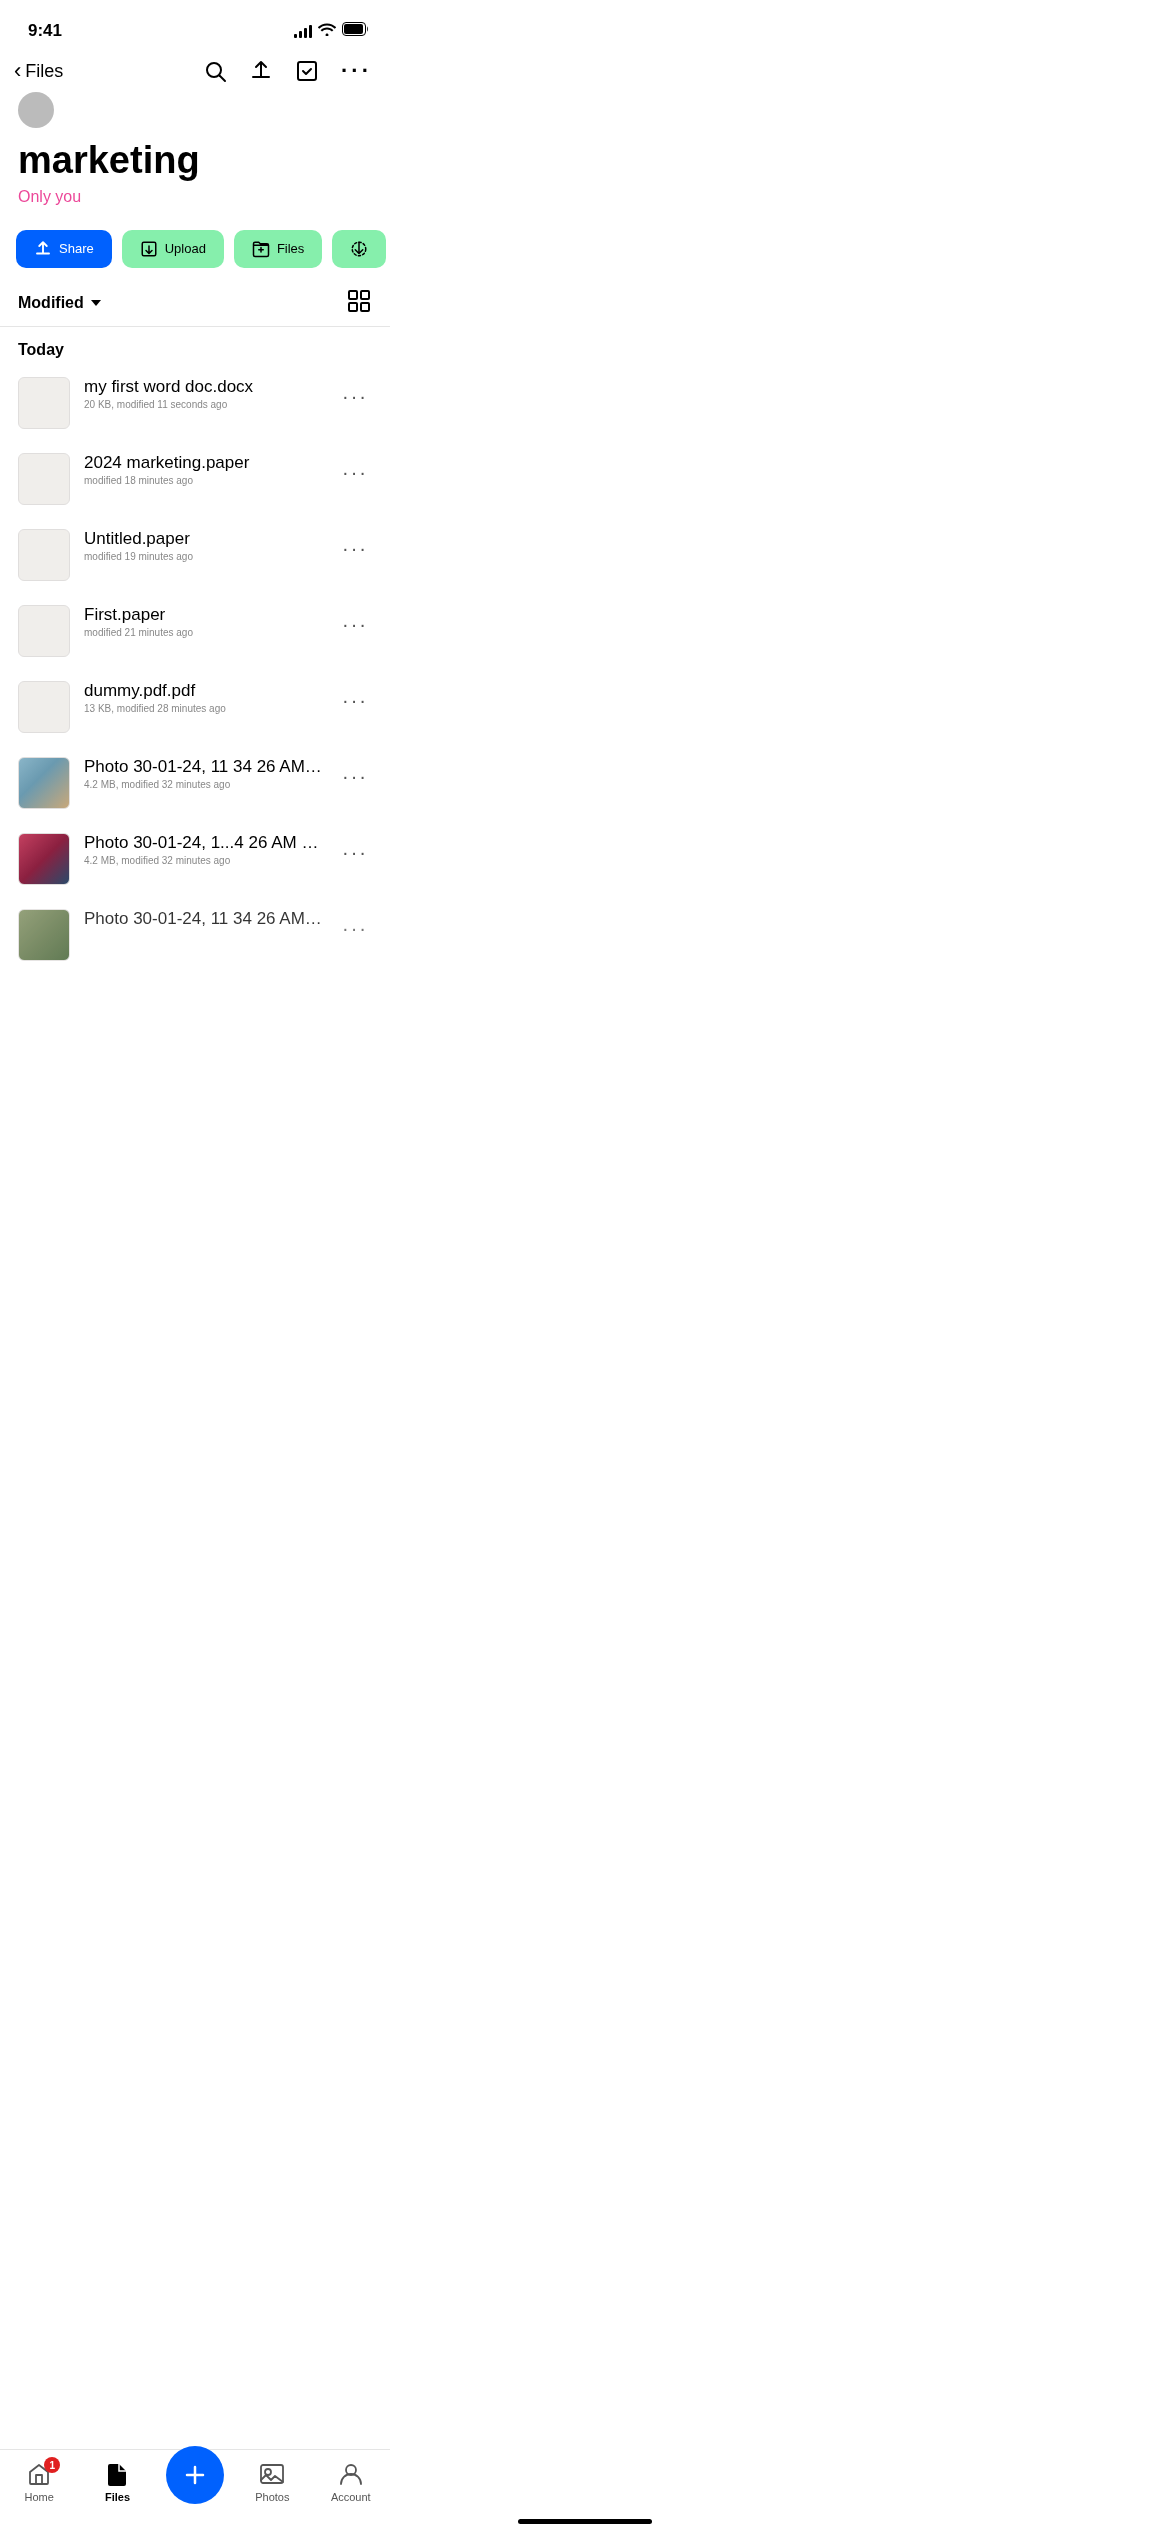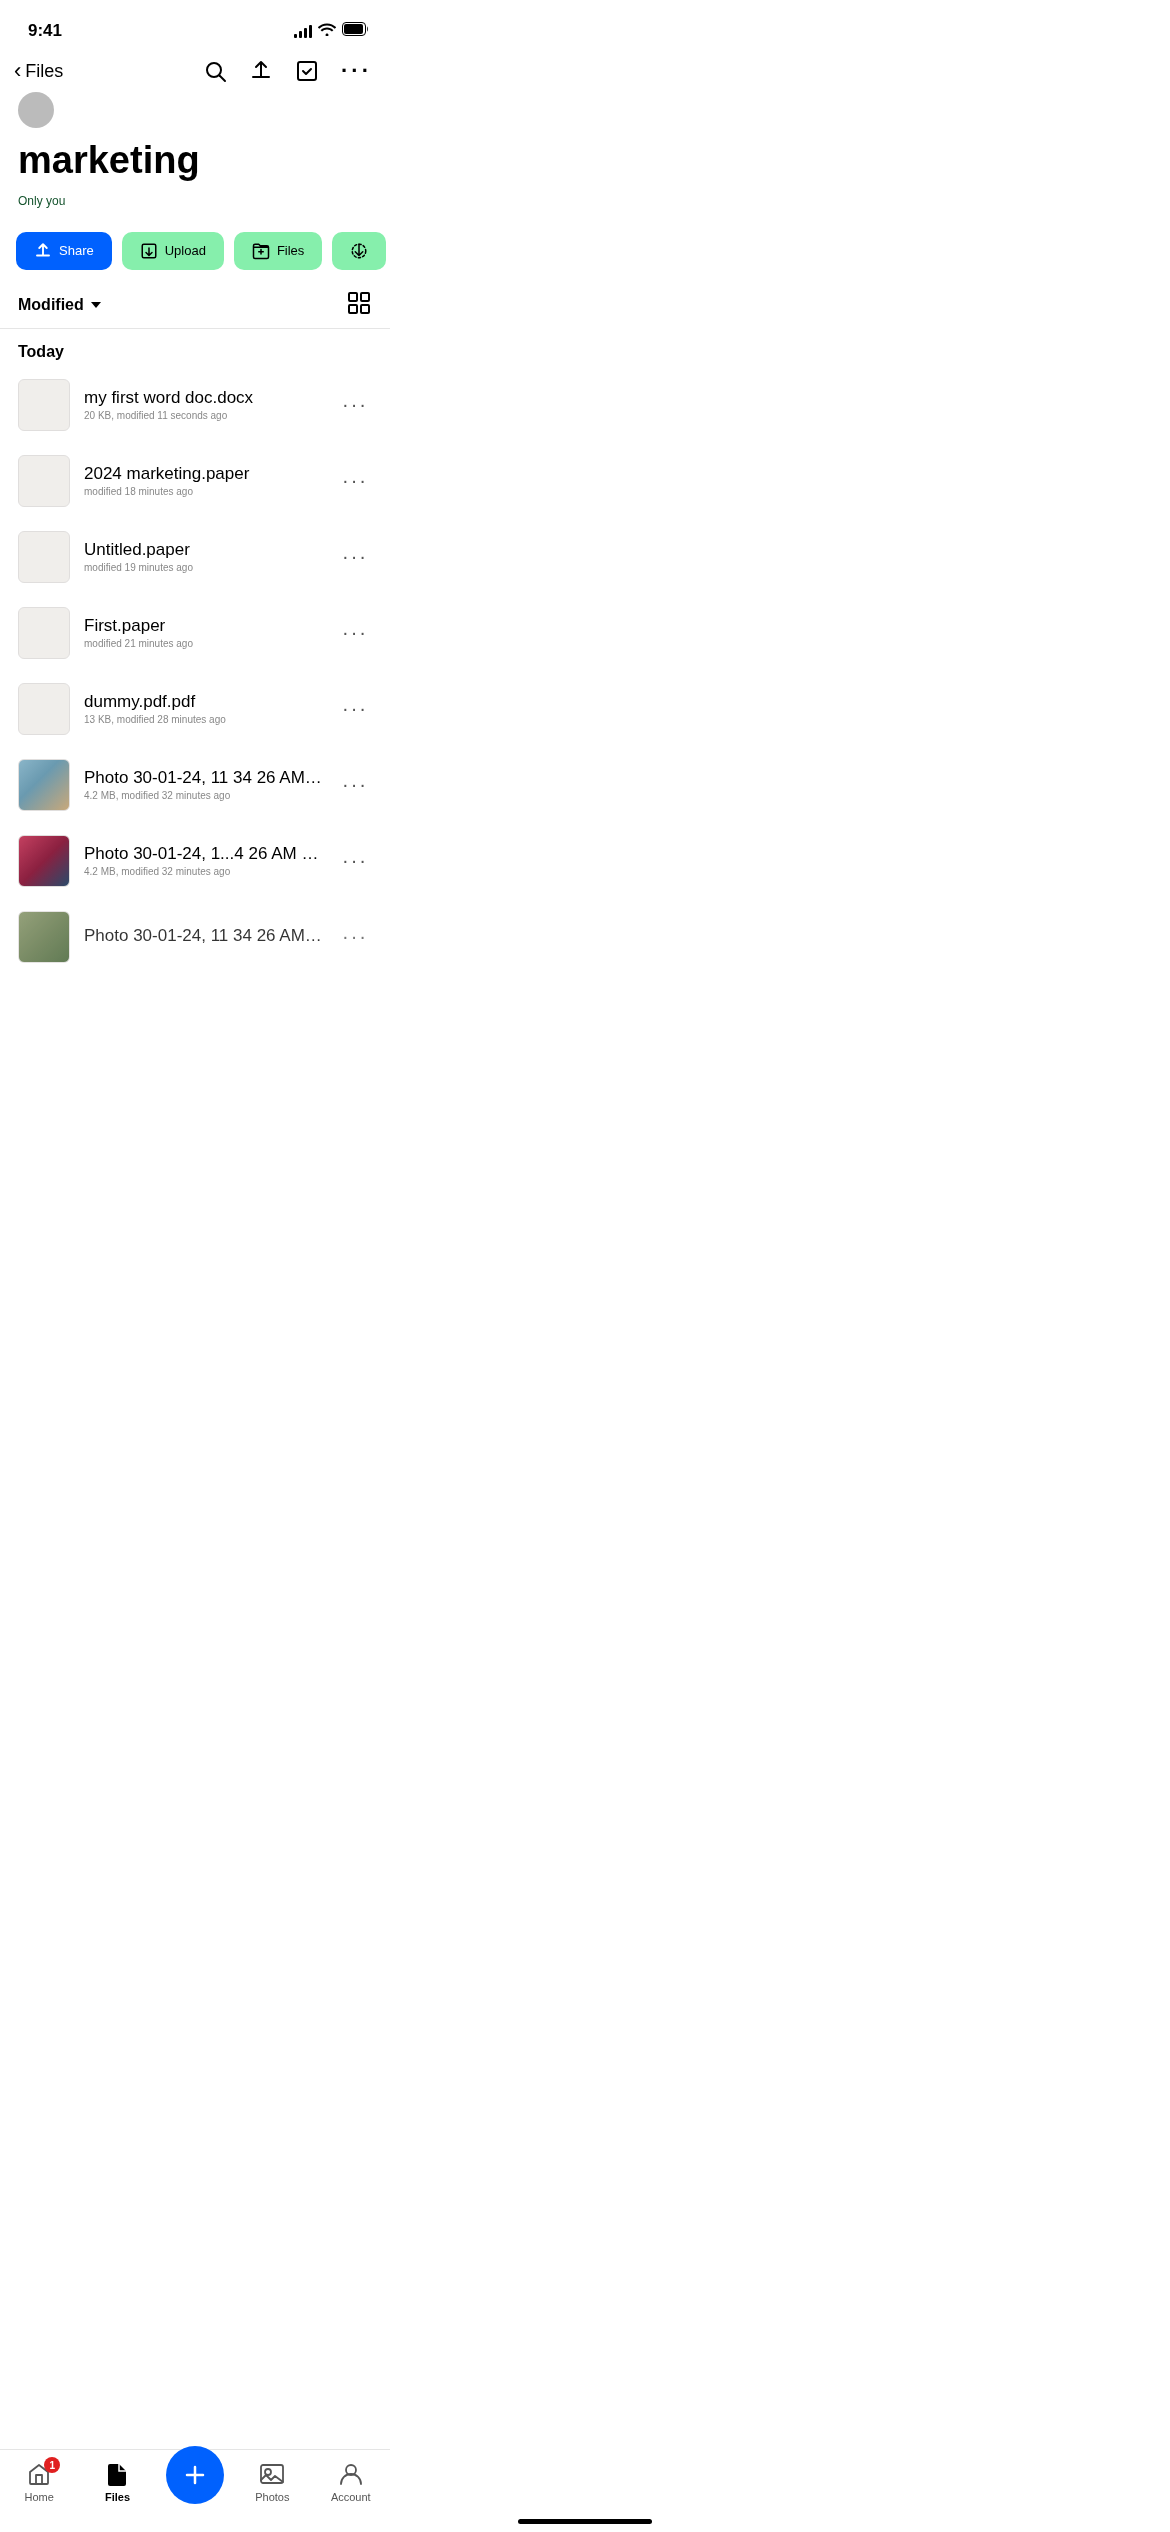--- a/index.html
+++ b/index.html
@@ -97,23 +97,23 @@
     .folder-title-section {
       padding: 12px 18px 4px 18px;
     }
     .folder-title {
       font-size: 38px;
       font-weight: 700;
       color: #000;
       line-height: 1.1;
     }
     .folder-subtitle {
-      font-size: 12px;
-      color: #14532d;
-      margin-top: 12px;
+      font-size: 16px;
+      color: #ec4899;
+      margin-top: 6px;
     }
 
     
     .action-buttons {
       display: flex;
       gap: 10px;
       padding: 20px 16px 12px 16px;
       overflow-x: auto;
     }
     .action-btn {
@@ -165,21 +165,21 @@
       font-weight: 700;
       color: #000;
     }
 
     
     .file-list {
       padding: 0;
     }
     .file-item {
       display: flex;
-      align-items: center;
+      align-items: flex-start;
       padding: 12px 18px;
       gap: 14px;
       cursor: pointer;
     }
     .file-thumb {
       width: 52px;
       height: 52px;
       border-radius: 6px;
       background: #f0eeeb;
       flex-shrink: 0;

